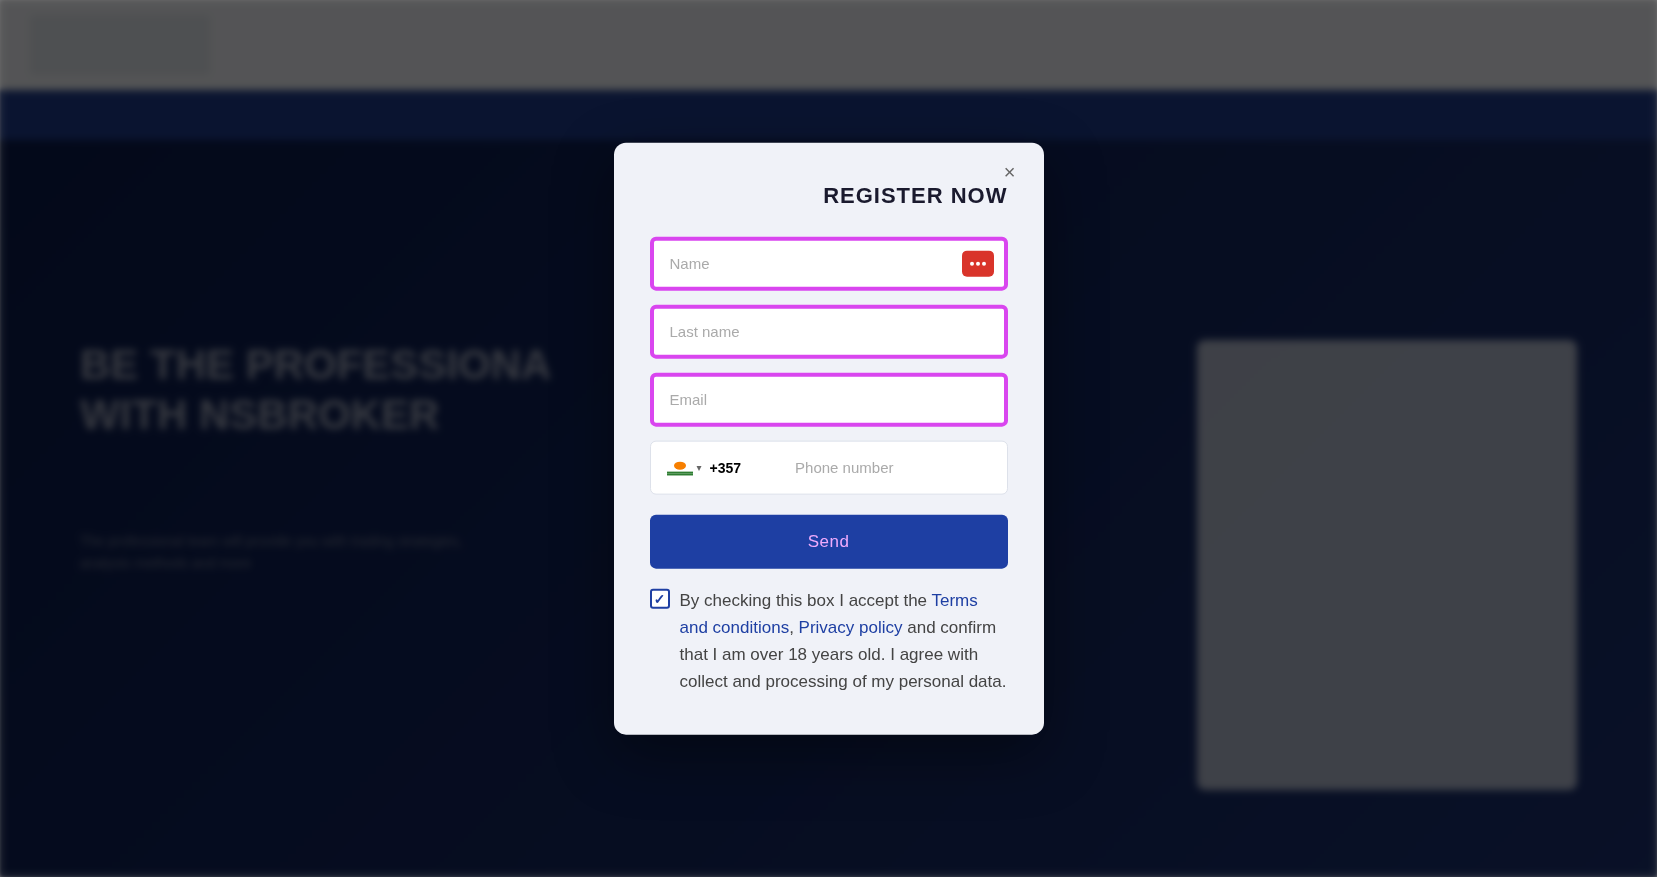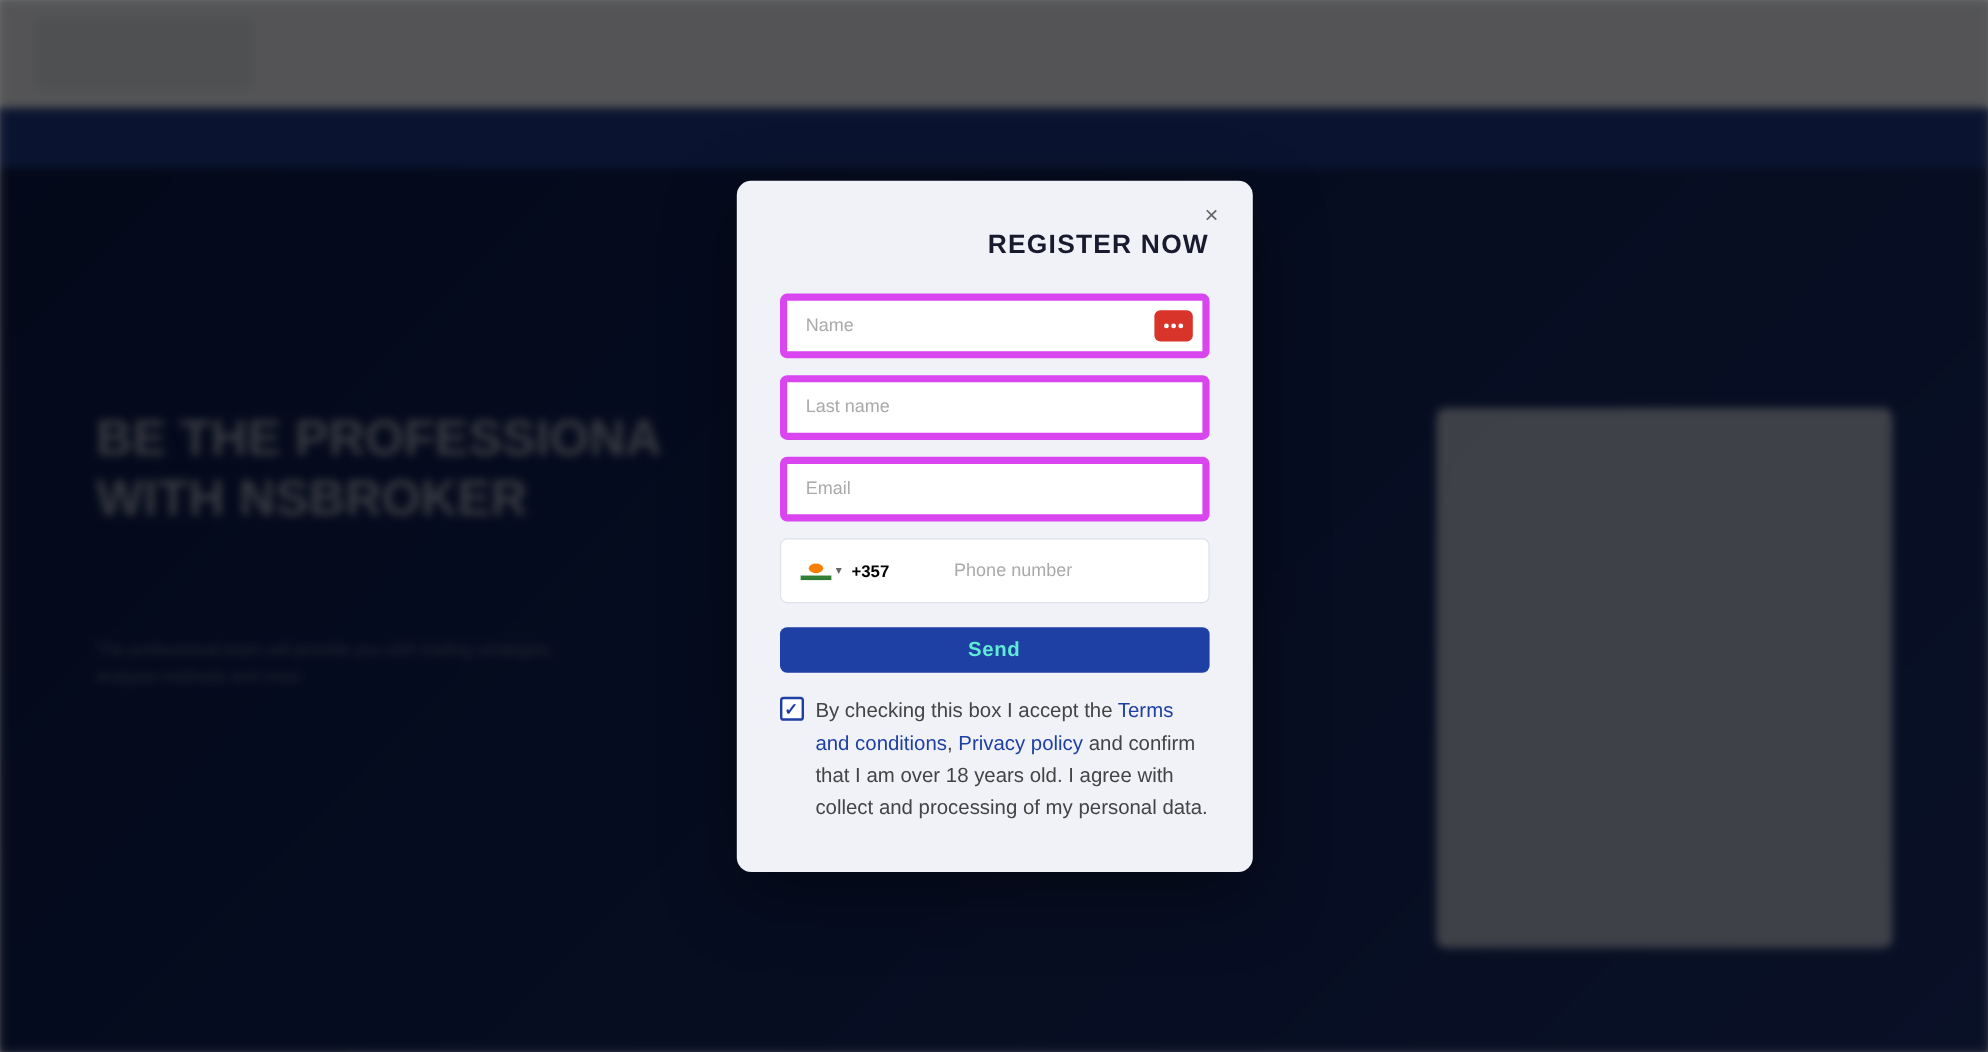--- a/index.html
+++ b/index.html
@@ -133,21 +133,21 @@
       margin-bottom: 28px;
     }
 
     .form-field {
       margin-bottom: 14px;
     }
 
     .form-input {
       width: 100%;
       height: 54px;
-      border: 6px solid #d946ef;
+      border: 4px solid #d946ef;
       border-radius: 6px;
       background: white;
       padding: 0 16px;
       font-size: 15px;
       color: #888;
       outline: none;
     }
 
     .form-input::placeholder {
       color: #aaa;
@@ -219,27 +219,27 @@
       background: transparent;
       margin-left: 46px;
     }
 
     .phone-input::placeholder {
       color: #aaa;
     }
 
     .send-btn {
       width: 100%;
-      height: 38px;
+      height: 54px;
       background: #1e3fa3;
-      color: #5eead4;
+      color: #f0abfc;
       border: none;
       border-radius: 6px;
       font-size: 17px;
-      font-weight: 700;
+      font-weight: 400;
       cursor: pointer;
       margin-top: 6px;
       letter-spacing: 0.5px;
     }
 
     .terms-row {
       display: flex;
       align-items: flex-start;
       gap: 10px;
       margin-top: 18px;

